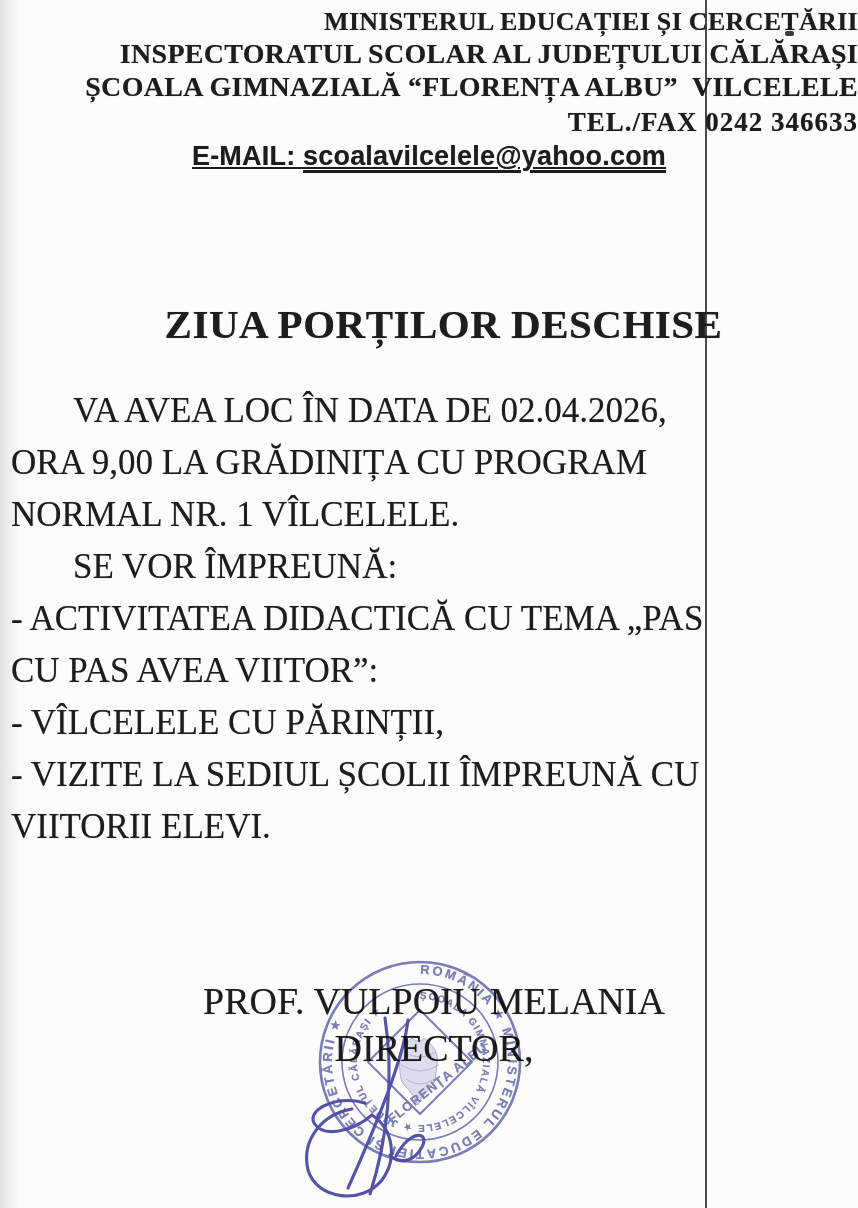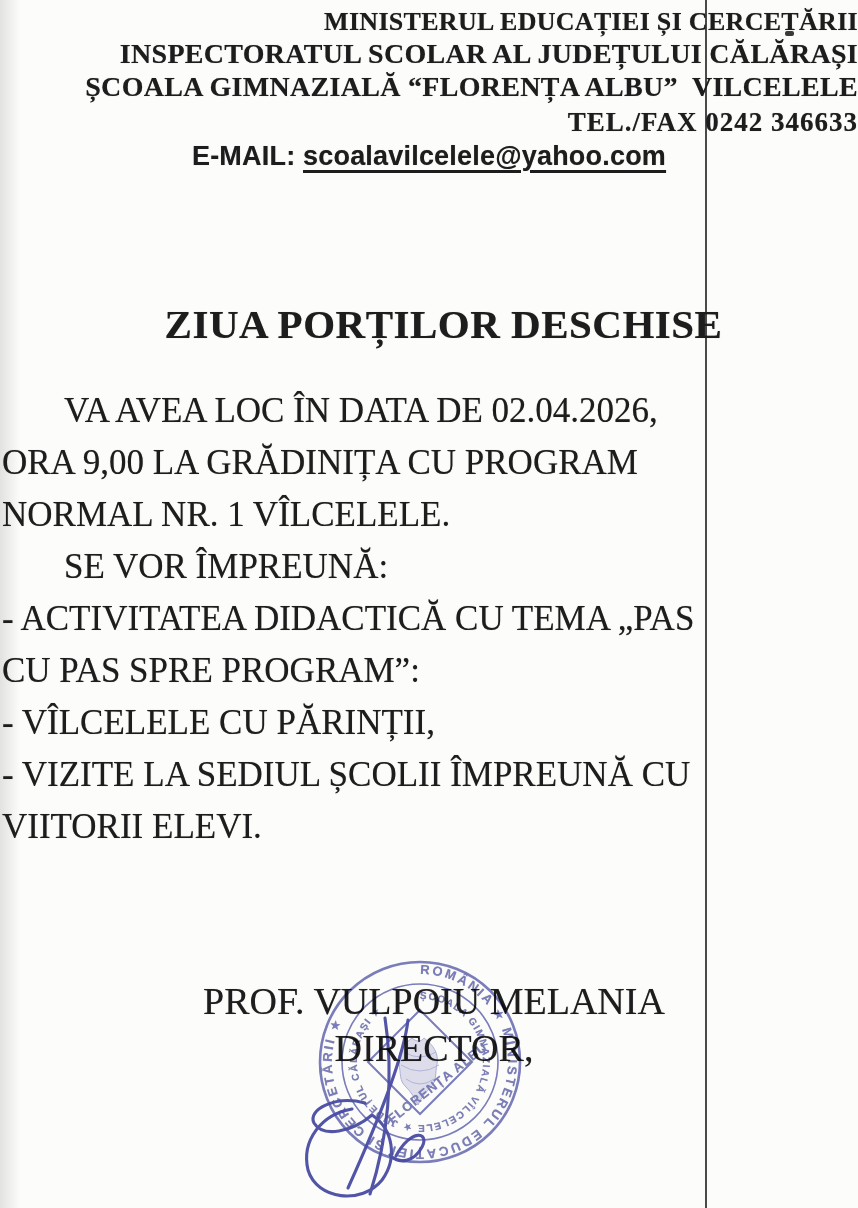--- a/index.html
+++ b/index.html
@@ -41,38 +41,38 @@
     text-align:center;font-weight:bold;z-index:2;
   }
   .h-line{white-space:pre;letter-spacing:0.3px;text-align:right;}
   .h1{font-size:26px;height:32px;line-height:32px;}
   .h2{font-size:28px;height:32px;line-height:32px;}
   .h3{font-size:28px;height:34px;line-height:34px;}
   .h4{font-size:27px;height:34px;line-height:36px;letter-spacing:1px;}
   .h-email{
     margin-top:3px;
     font-family:"Liberation Sans","DejaVu Sans",sans-serif;
-    font-size:27px;font-weight:bold;letter-spacing:0.2px;
+    font-size:27px;font-weight:bold;letter-spacing:0.2px;text-decoration:underline;
   }
   .email-addr{
     text-decoration:underline;
     text-decoration-thickness:3px;
     text-underline-offset:5px;
   }
   
   .doc-title{
     position:absolute;top:300px;left:15px;right:0;
     padding-left:14px;
     text-align:center;
     font-size:41px;font-weight:bold;letter-spacing:0.5px;
     z-index:2;
   }
   
   .body-text{
-    position:absolute;top:385px;left:2px;width:740px;
+    position:absolute;top:385px;left:11px;width:740px;
     font-size:35px;line-height:52px;
     white-space:nowrap;z-index:2;
   }
   .b-line.ind{padding-left:62px;}
   
   .sig-block{
     position:absolute;top:978px;left:10px;right:0;
     text-align:center;
     font-size:38px;line-height:47px;
     z-index:2;
@@ -108,21 +108,21 @@
   </header>
 
   <div class="doc-title">ZIUA PORȚILOR DESCHISE</div>
 
   <main class="body-text">
     <div class="b-line ind">VA AVEA LOC ÎN DATA DE 02.04.2026,</div>
     <div class="b-line">ORA 9,00 LA GRĂDINIȚA CU PROGRAM</div>
     <div class="b-line">NORMAL NR. 1 VÎLCELELE.</div>
     <div class="b-line ind">SE VOR ÎMPREUNĂ:</div>
     <div class="b-line">- ACTIVITATEA DIDACTICĂ CU TEMA „PAS</div>
-    <div class="b-line">CU PAS SPRE PROGRAM”:</div>
+    <div class="b-line">CU PAS AVEA VIITOR”:</div>
     <div class="b-line">- VÎLCELELE CU PĂRINȚII,</div>
     <div class="b-line">- VIZITE LA SEDIUL ȘCOLII ÎMPREUNĂ CU</div>
     <div class="b-line">VIITORII ELEVI.</div>
   </main>
 
   <div class="sig-block">
     <div>PROF. VULPOIU MELANIA</div>
     <div>DIRECTOR,</div>
   </div>
 

